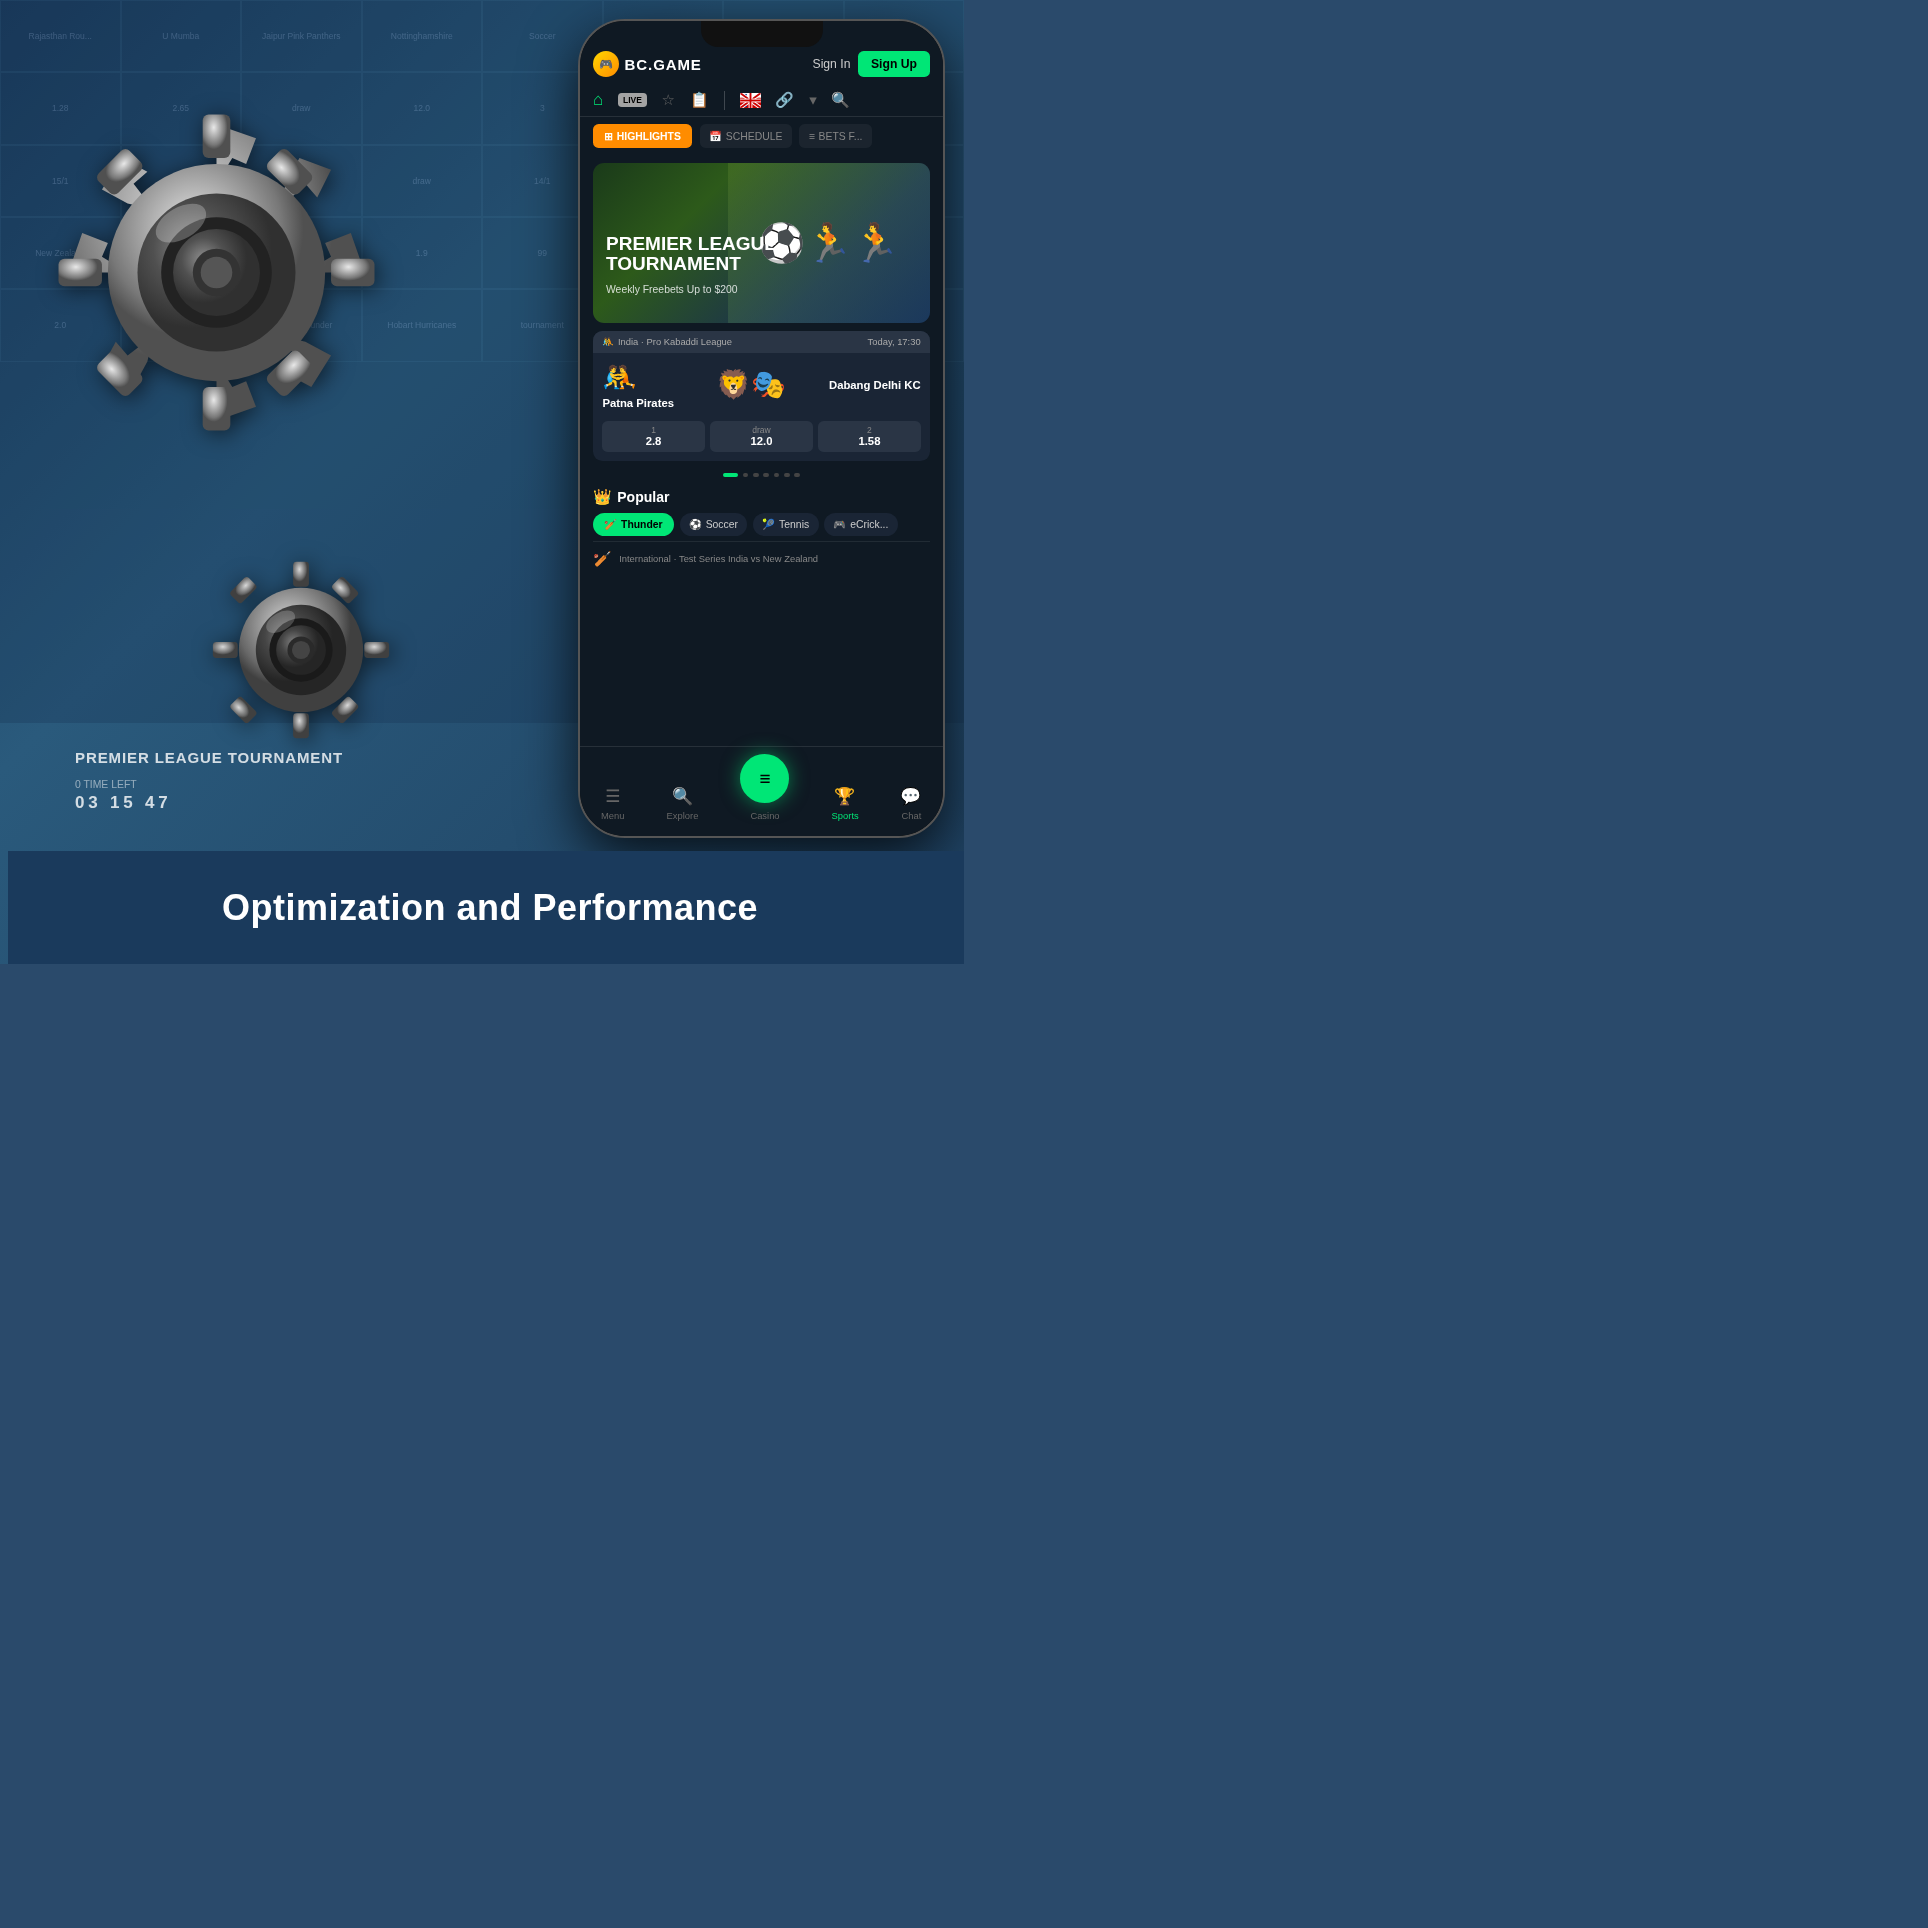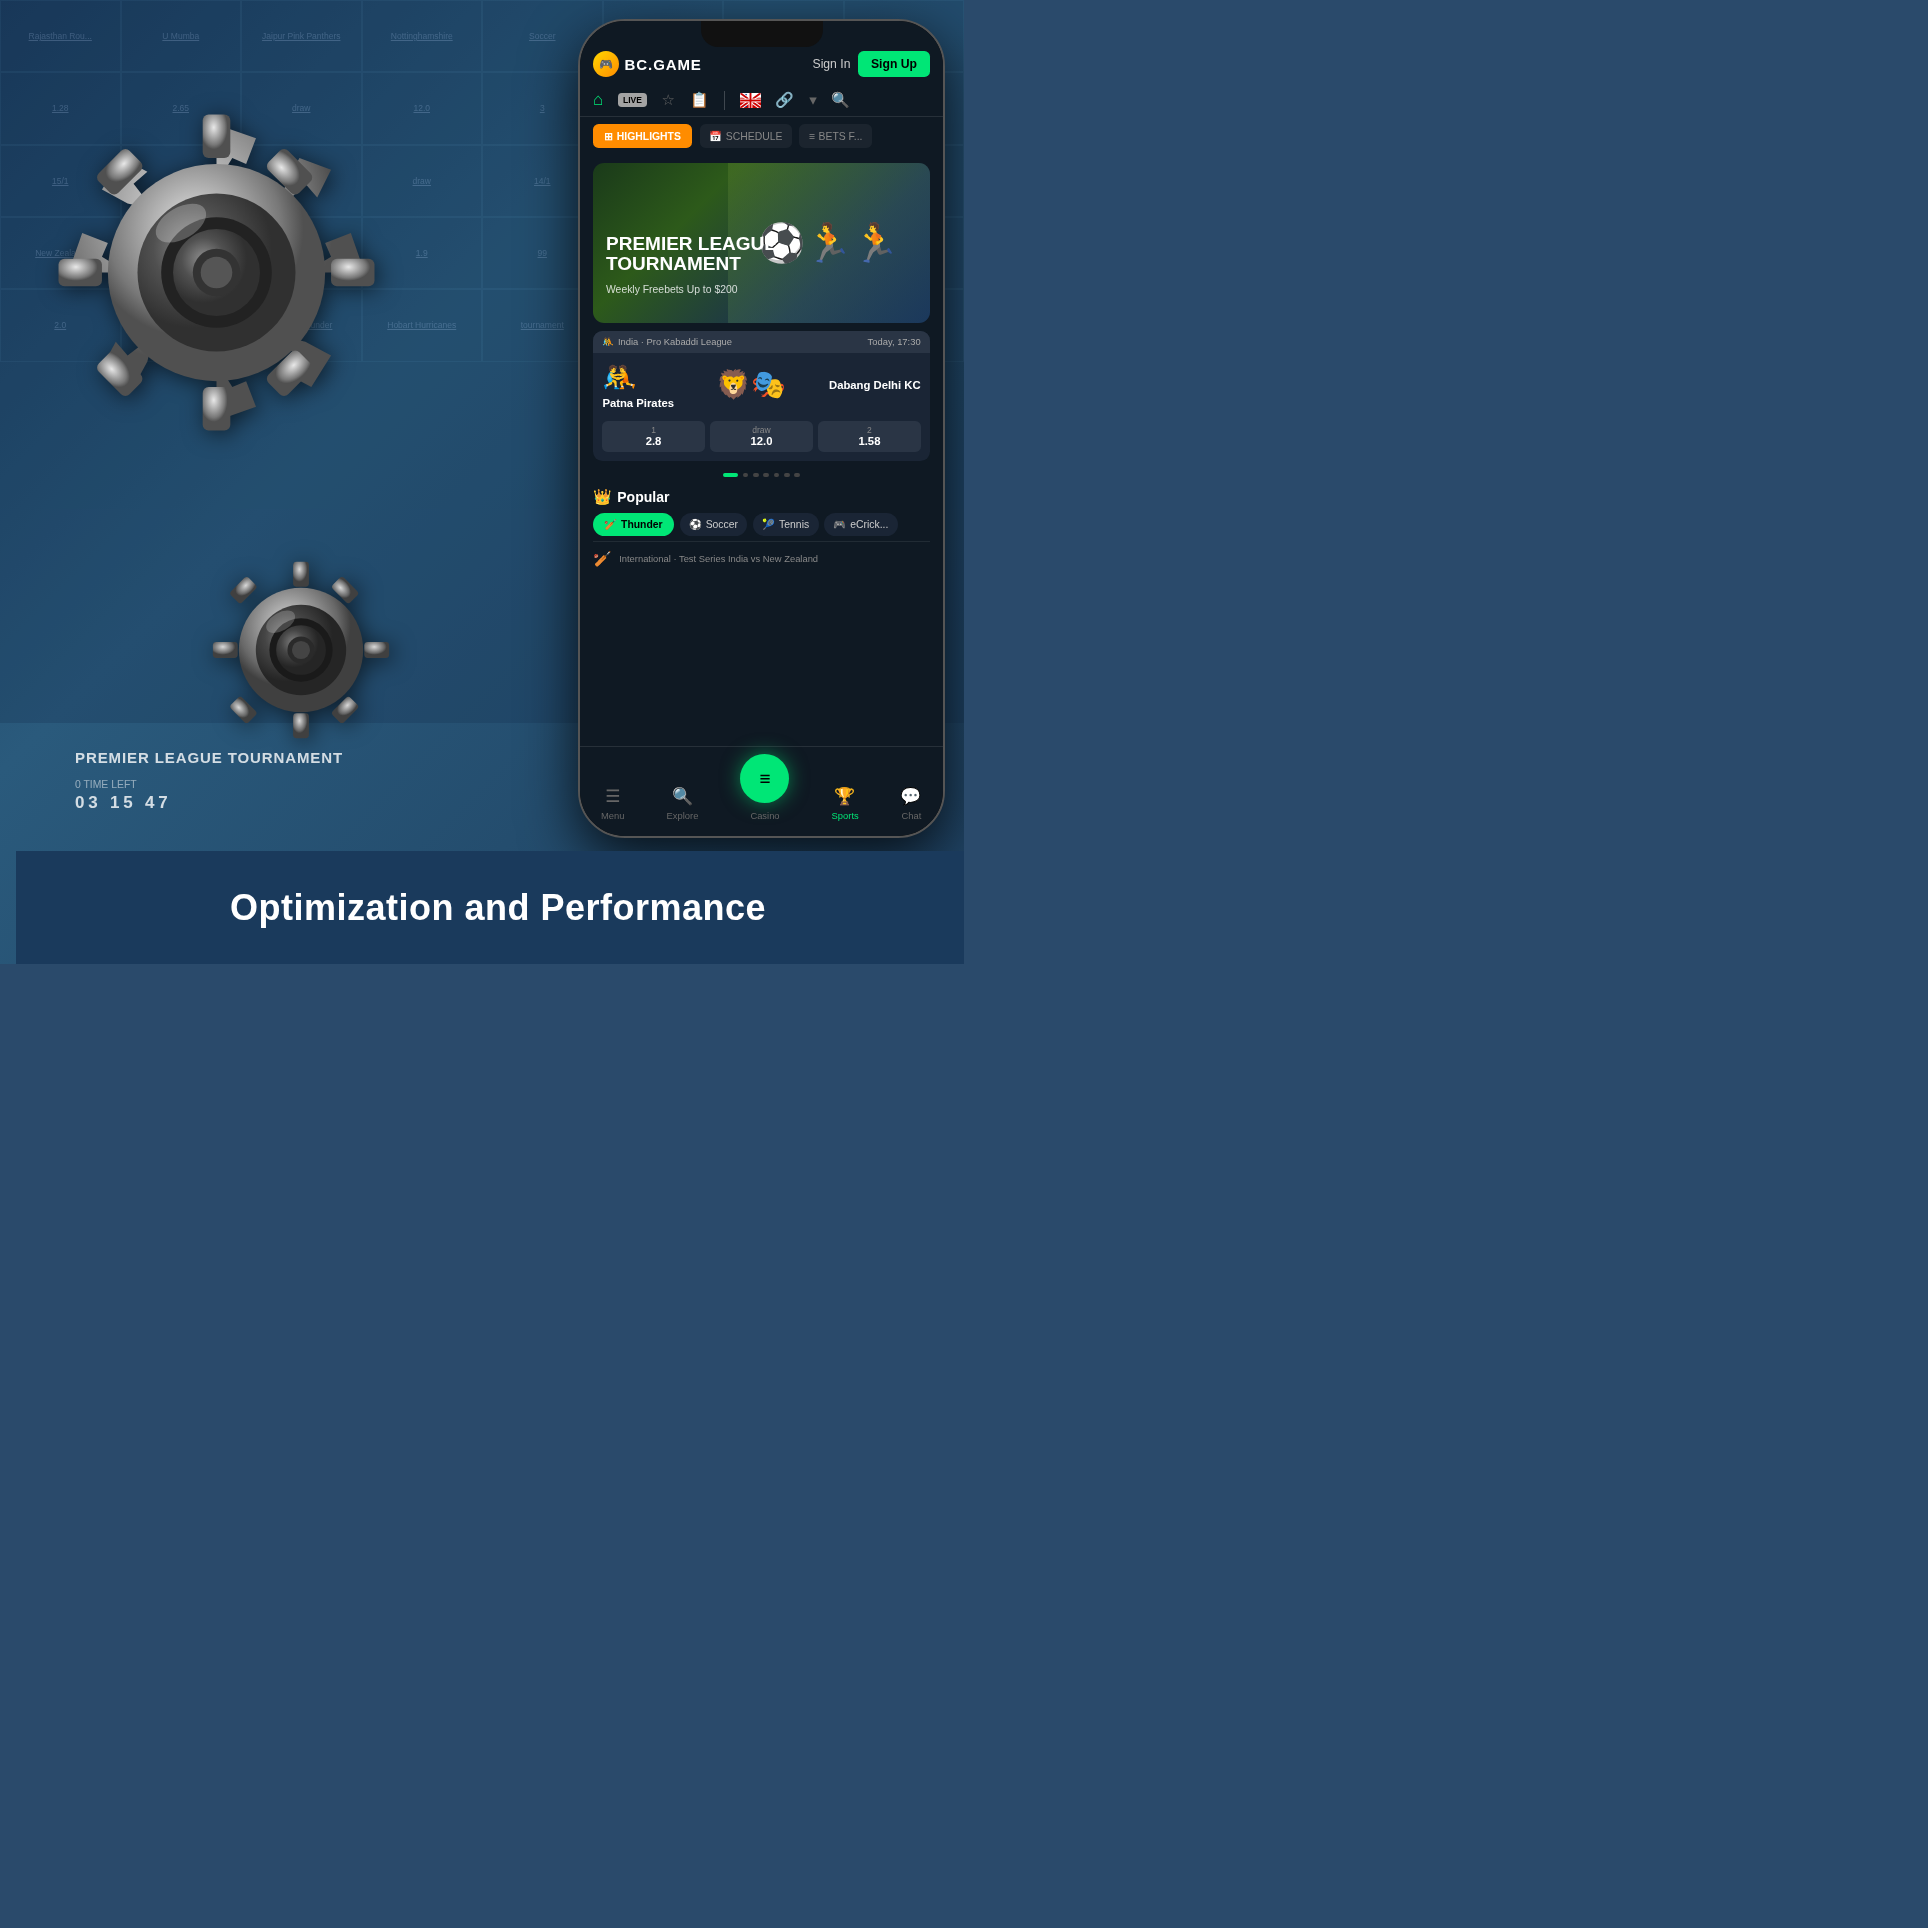--- a/index.html
+++ b/index.html
@@ -34,27 +34,26 @@
     }
 
     .bg-cell {
       border: 0.9px solid rgba(100,160,200,0.2);
       font-size: 8.5px;
       color: rgba(200,220,255,0.5);
       padding: 1.9px;
       display: flex;
       align-items: center;
       justify-content: center;
-      text-decoration: underline;
     }
 
     
     .bottom-bar {
       position: absolute;
-      bottom: 0; left: 16px;
+      bottom: 0; left: 8px;
       width: 100%;
       height: 113px;
       background: #1a3a5c;
       display: flex;
       align-items: center;
       justify-content: center;
     }
 
     .bottom-title {
       color: #ffffff;

